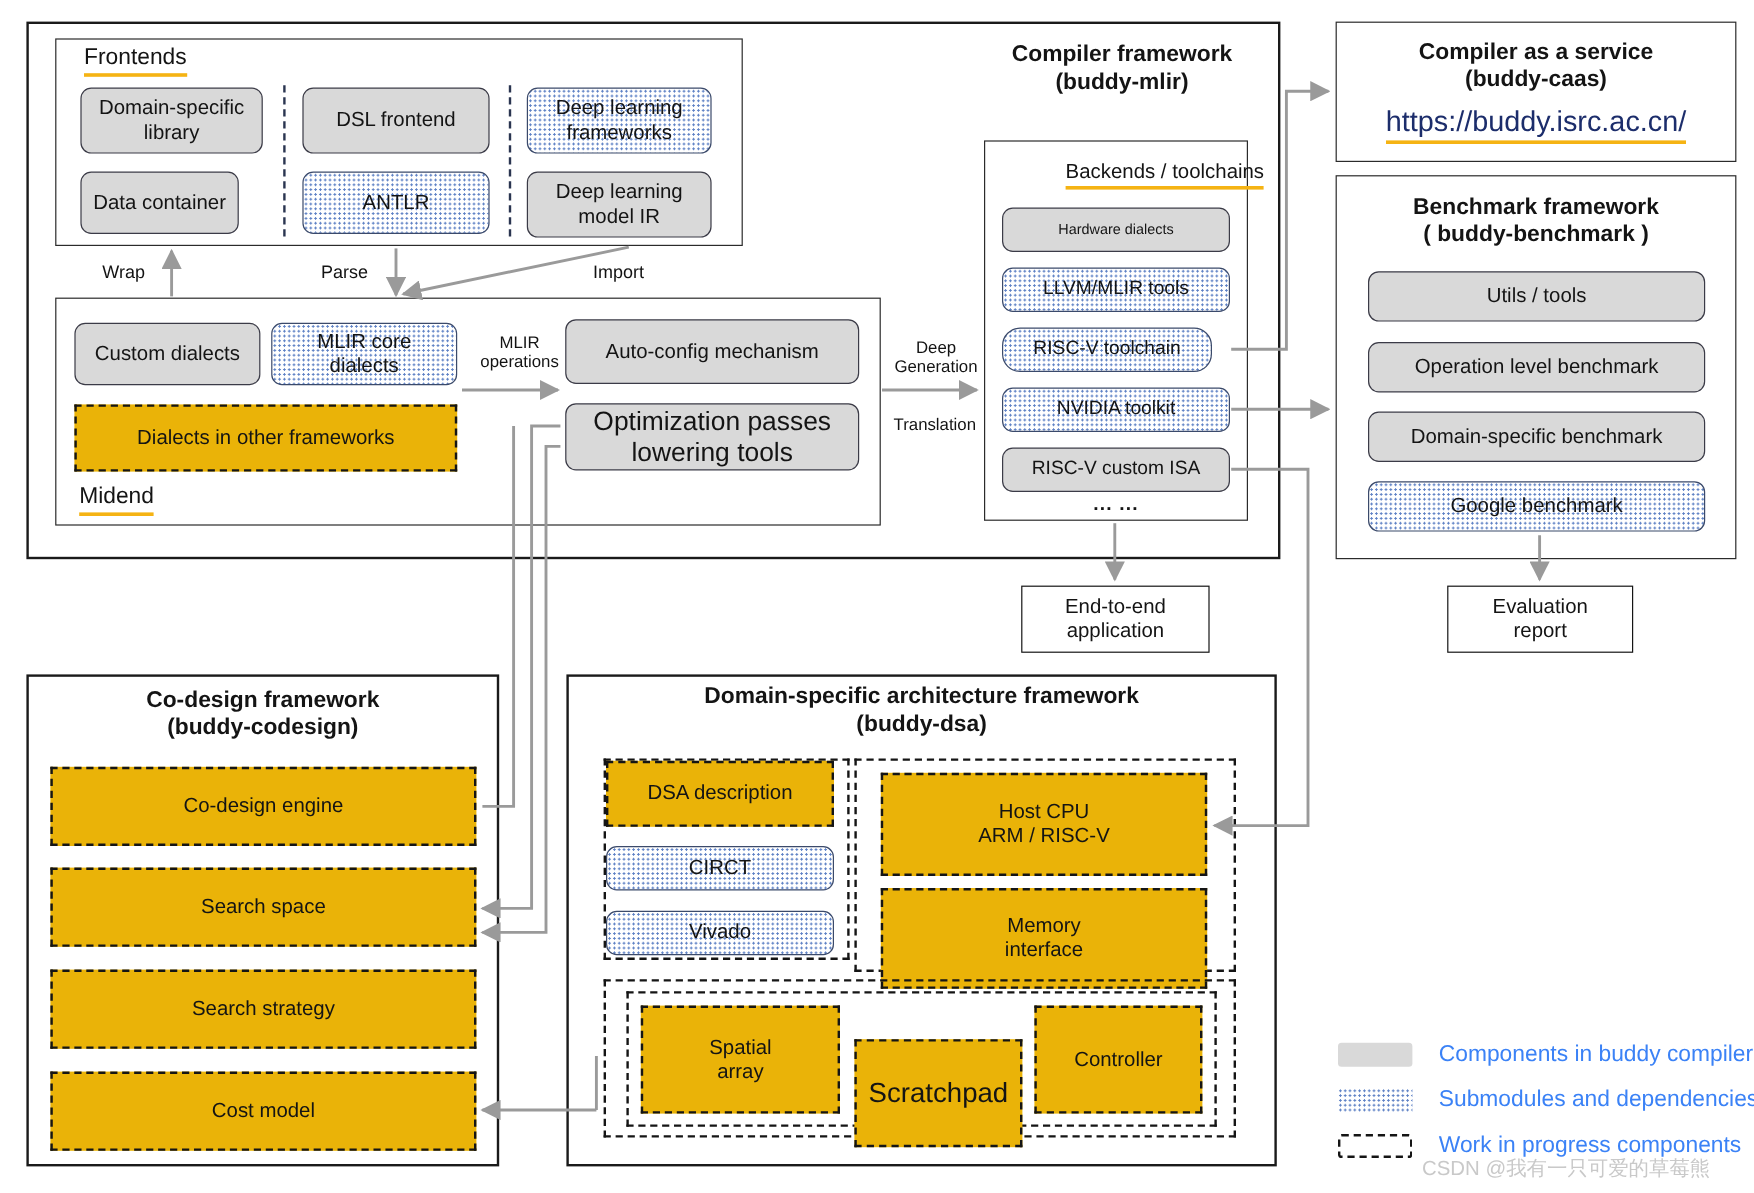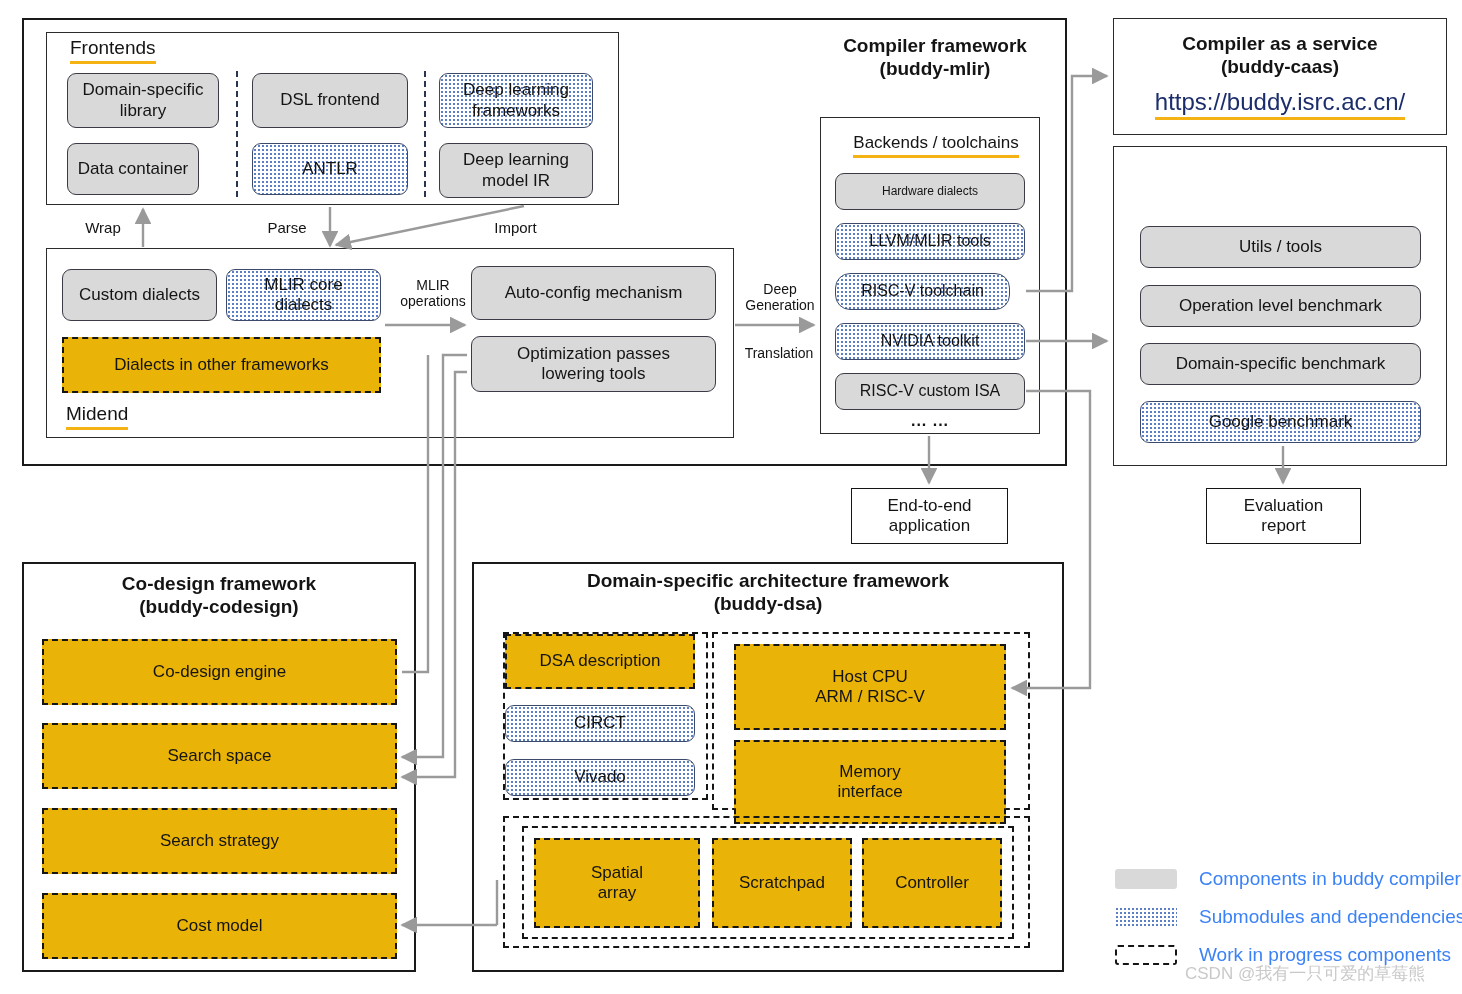--- a/index.html
+++ b/index.html
@@ -135,54 +135,56 @@
 
   <div class="abs node solid" style="left:62px;top:269px;width:155px;height:52px;font-size:17px;white-space:pre-line;">Custom  dialects</div>
   <div class="abs node dotted" style="left:226px;top:269px;width:155px;height:52px;font-size:17px;white-space:pre-line;">MLIR core
 dialects</div>
   <div class="abs node wip" style="left:62px;top:337px;width:319px;height:56px;font-size:17px;white-space:pre-line;">Dialects in other frameworks</div>
 
   <div class="abs arrowlabel" style="left:391px;top:277px;width:84px;font-size:14px;">MLIR
 operations</div>
 
   <div class="abs node solid" style="left:471px;top:266px;width:245px;height:54px;font-size:17px;white-space:pre-line;">Auto-config mechanism</div>
-  <div class="abs node solid" style="left:471px;top:336px;width:245px;height:56px;font-size:17px;white-space:pre-line;">Optimization passes
+  <div class="abs node solid" style="left:471px;top:336px;width:245px;height:56px;font-size:22px;white-space:pre-line;">Optimization passes
 lowering tools</div>
 
   <div class="abs" style="left:66px;top:404px;width:180px;height:26px;">
     <span class="sect-label" style="font-size:19px;">Midend</span>
   </div>
 
   <div class="abs arrowlabel" style="left:740px;top:281px;width:80px;font-size:14px;">Deep
 Generation</div>
   <div class="abs arrowlabel" style="left:737px;top:345px;width:84px;font-size:14px;">Translation</div>
 
   <div class="abs title" style="left:823px;top:35px;width:224px;font-size:19px;">Compiler framework
 (buddy-mlir)</div>
 
   <div class="abs frame-thin" style="left:820px;top:117px;width:220px;height:317px;"></div>
-  <div class="abs" style="left:841px;top:134px;width:190px;height:26px;text-align:center;">
+  <div class="abs" style="left:888px;top:134px;width:190px;height:26px;text-align:left;">
     <span class="sect-label" style="font-size:17px;">Backends / toolchains</span>
   </div>
 
   <div class="abs node solid" style="left:835px;top:173px;width:190px;height:37px;font-size:12px;">Hardware dialects</div>
   <div class="abs node dotted" style="left:835px;top:223px;width:190px;height:37px;font-size:16px;">LLVM/MLIR tools</div>
   <div class="abs node dotted" style="left:835px;top:273px;width:175px;height:37px;font-size:16px;border-radius:15px;">RISC-V toolchain</div>
   <div class="abs node dotted" style="left:835px;top:323px;width:190px;height:37px;font-size:16px;">NVIDIA toolkit</div>
   <div class="abs node solid" style="left:835px;top:373px;width:190px;height:37px;font-size:16px;">RISC-V custom ISA</div>
   <div class="abs" style="left:835px;top:412px;width:190px;text-align:center;font-size:16px;font-weight:bold;letter-spacing:1px;">... ...</div>
 
   <div class="abs frame-thin" style="left:1113px;top:18px;width:334px;height:117px;"></div>
   <div class="abs title" style="left:1118px;top:33px;width:324px;font-size:19px;">Compiler as a service
 (buddy-caas)</div>
   <div class="abs" style="left:1118px;top:88px;width:324px;text-align:center;">
     <span class="url" style="font-size:24px;border-bottom:3.5px solid #f5b313;padding-bottom:2px;">https://buddy.isrc.ac.cn/</span>
   </div>
 
   <div class="abs frame-thin" style="left:1113px;top:146px;width:334px;height:320px;"></div>
+  <div class="abs title" style="left:1118px;top:162px;width:324px;font-size:19px;">Benchmark framework
+( buddy-benchmark )</div>
 
   <div class="abs node solid" style="left:1140px;top:226px;width:281px;height:42px;font-size:17px;">Utils / tools</div>
   <div class="abs node solid" style="left:1140px;top:285px;width:281px;height:42px;font-size:17px;">Operation level benchmark</div>
   <div class="abs node solid" style="left:1140px;top:343px;width:281px;height:42px;font-size:17px;">Domain-specific benchmark</div>
   <div class="abs node dotted" style="left:1140px;top:401px;width:281px;height:42px;font-size:17px;">Google benchmark</div>
 
   <div class="abs node plain" style="left:851px;top:488px;width:157px;height:56px;font-size:17px;white-space:pre-line;">End-to-end
 application</div>
   <div class="abs node plain" style="left:1206px;top:488px;width:155px;height:56px;font-size:17px;white-space:pre-line;">Evaluation
 report</div>
@@ -208,21 +210,21 @@
   <div class="abs" style="left:712px;top:632px;width:318px;height:178px;border:2px dashed #151515;"></div>
   <div class="abs node wip" style="left:734px;top:644px;width:272px;height:86px;font-size:17px;white-space:pre-line;">Host CPU
 ARM / RISC-V</div>
   <div class="abs node wip" style="left:734px;top:740px;width:272px;height:84px;font-size:17px;white-space:pre-line;">Memory
 interface</div>
 
   <div class="abs" style="left:503px;top:816px;width:527px;height:132px;border:2px dashed #151515;"></div>
   <div class="abs" style="left:522px;top:826px;width:492px;height:113px;border:2px dashed #151515;"></div>
   <div class="abs node wip" style="left:534px;top:838px;width:166px;height:90px;font-size:17px;white-space:pre-line;">Spatial
 array</div>
-  <div class="abs node wip" style="left:712px;top:838px;width:140px;height:90px;font-size:17px;white-space:pre-line;">Scratchpad</div>
+  <div class="abs node wip" style="left:712px;top:866px;width:140px;height:90px;font-size:23px;white-space:pre-line;">Scratchpad</div>
   <div class="abs node wip" style="left:862px;top:838px;width:140px;height:90px;font-size:17px;white-space:pre-line;">Controller</div>
 
   <div class="abs legend-row" style="left:1115px;top:866px;width:340px;height:26px;">
     <span class="sw solid"></span>
     <span class="legend-txt">Components in buddy compiler</span>
   </div>
   <div class="abs legend-row" style="left:1115px;top:942px;width:340px;height:26px;">
     <span class="sw wip"></span>
     <span class="legend-txt">Work in progress components</span>
   </div>

